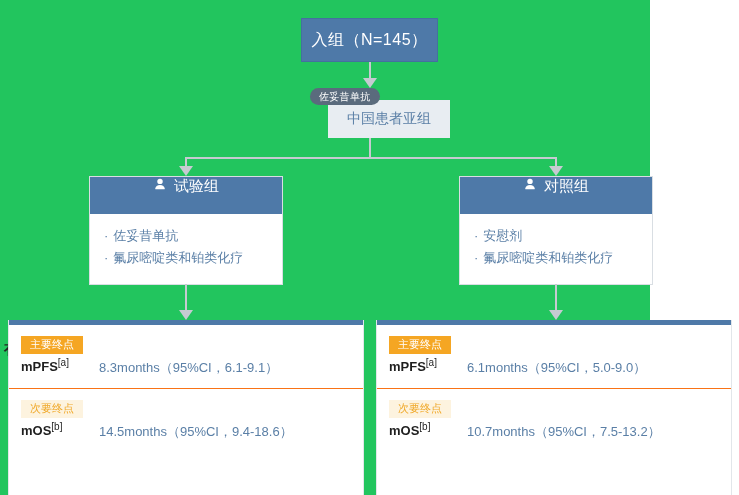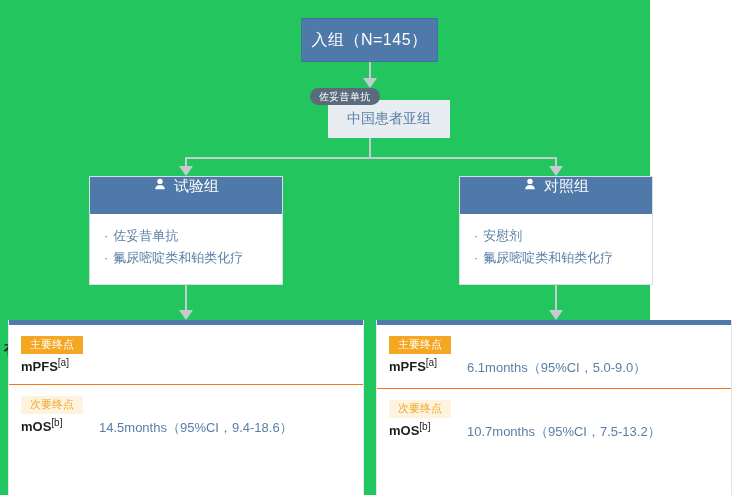--- a/index.html
+++ b/index.html
@@ -265,20 +265,21 @@
 
   <div class="result-card left">
     <div class="card-topbar"></div>
 
     <div class="endpoint-row">
       <span class="badge badge-primary">主要终点</span>
       <div class="endpoint-line">
         <div class="endpoint-name">
           <span>mPFS</span><sup>[a]</sup>
         </div>
+        <div class="endpoint-value">8.3months（95%CI，6.1-9.1）</div>
       </div>
     </div>
 
     <div class="endpoint-row">
       <span class="badge badge-secondary">次要终点</span>
       <div class="endpoint-line">
         <div class="endpoint-name">
           <span>mOS</span><sup>[b]</sup>
         </div>
         <div class="endpoint-value">14.5months（95%CI，9.4-18.6）</div>

